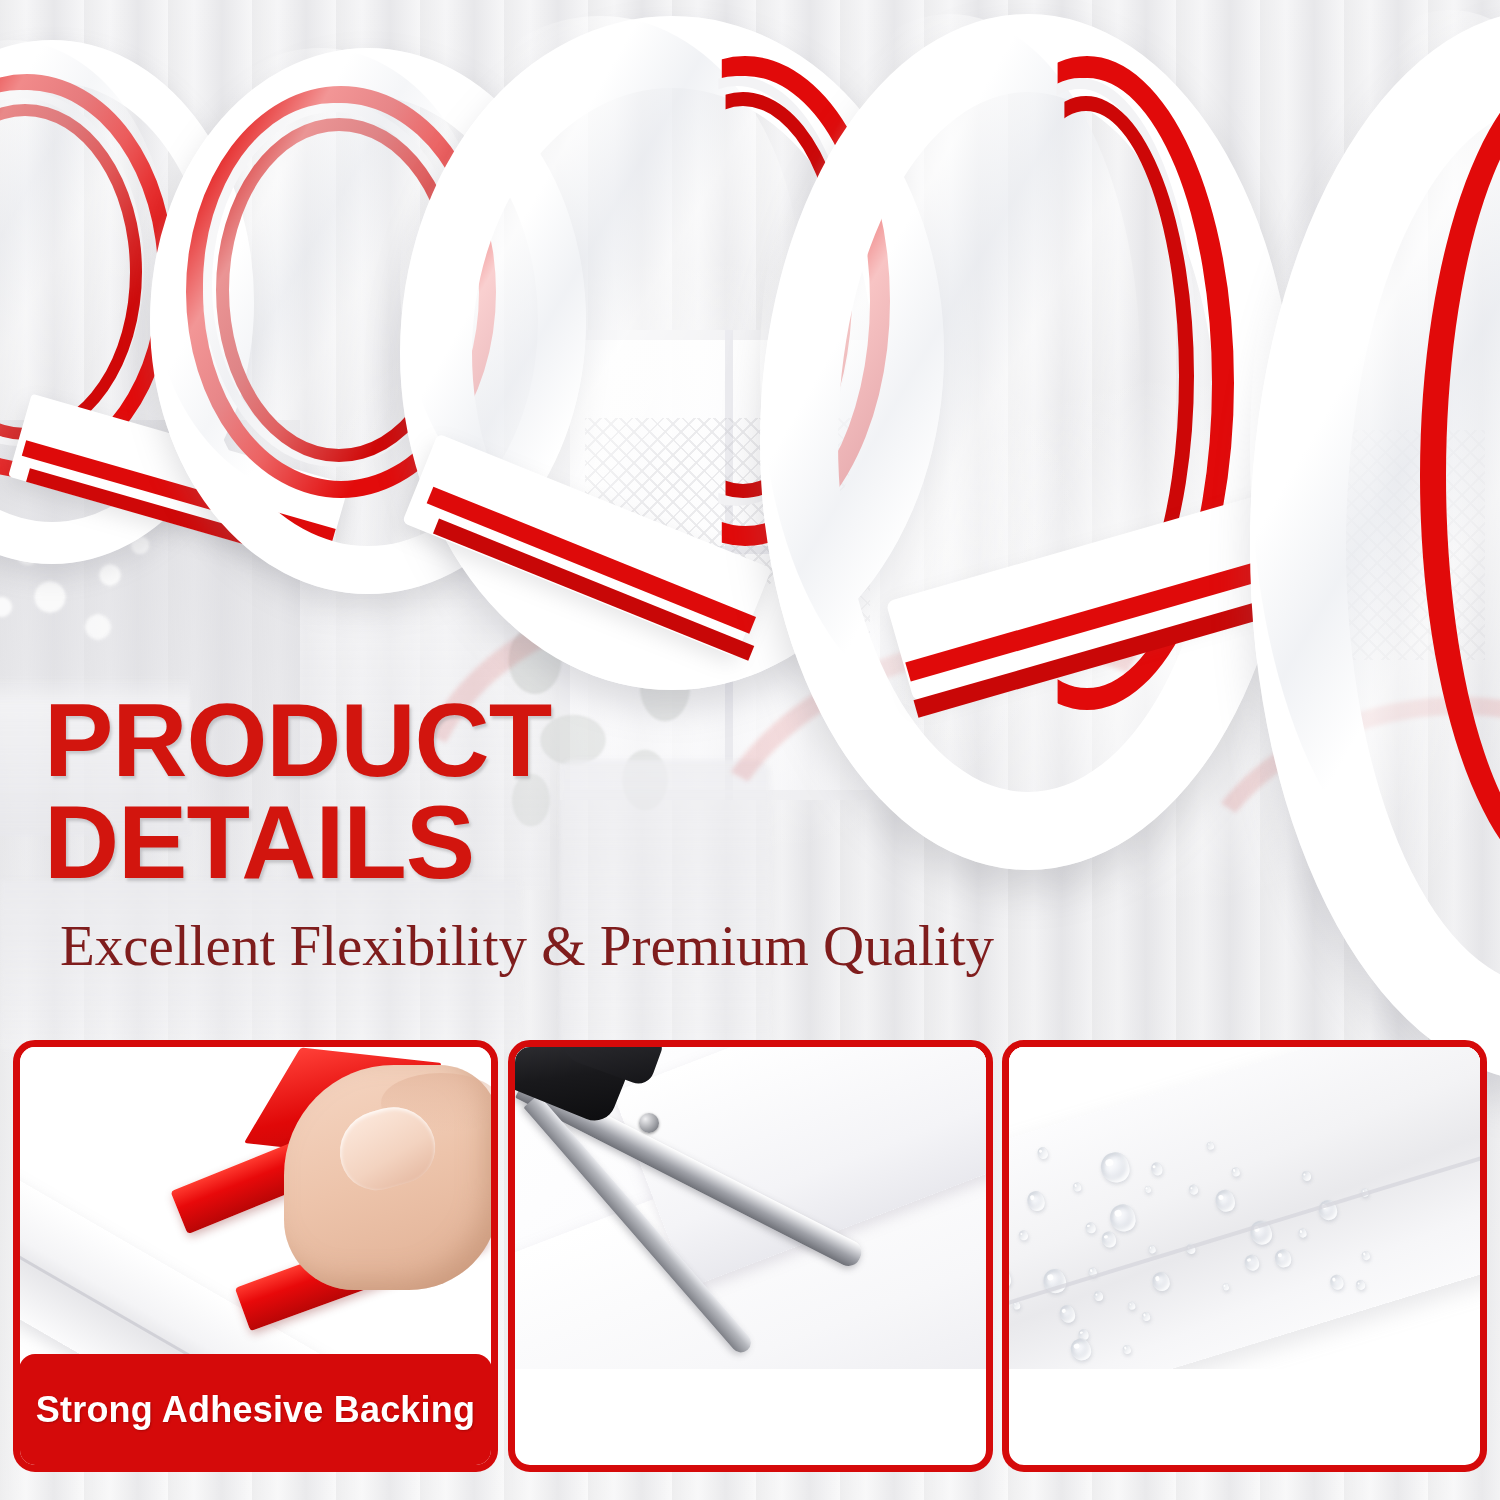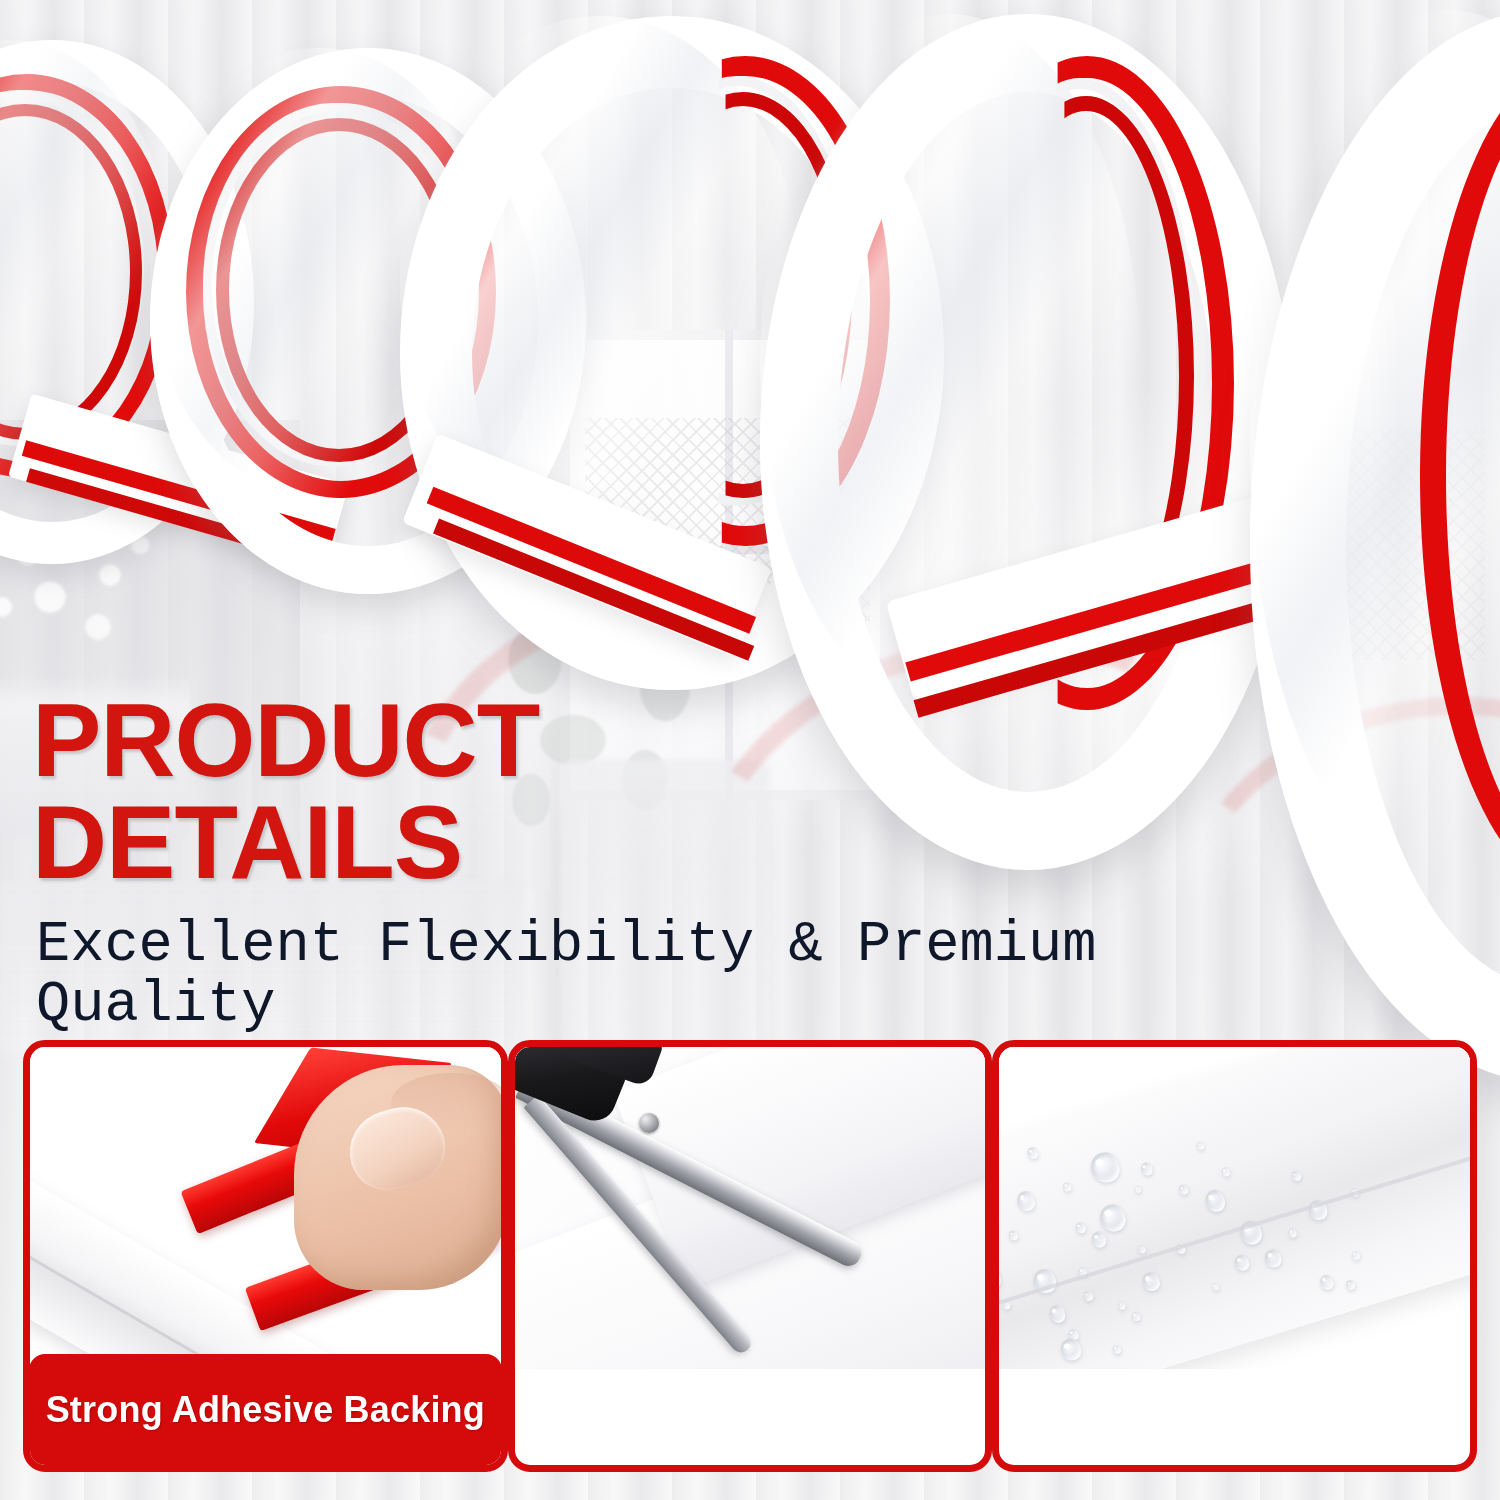--- a/index.html
+++ b/index.html
@@ -183,55 +183,55 @@
     background: #ffffff;
     box-shadow: 0 8px 20px rgba(120,120,130,0.18);
   }
   .strip-red {
     position: absolute;
   }
 
   
   .headline {
     position: absolute;
-    left: 32px;
+    left: 44px;
     top: 690px;
     width: 1180px;
     z-index: 40;
   }
   .headline h1 {
     margin: 0;
     font-family: "Liberation Sans", sans-serif;
     font-weight: bold;
     font-size: 104px;
     line-height: 0.98;
     letter-spacing: -1px;
     color: #d2150e;
     text-shadow: 2px 3px 3px rgba(150,150,155,0.45);
   }
   .headline .line2 { display: block; }
   .headline .sub {
-    margin: 22px 0 0 4px;
-    font-family: Liberation Mono, monospace;
+    margin: 22px 0 0 16px;
+    font-family: Liberation Serif, serif;
     font-weight: normal;
     font-size: 57px;
     line-height: 1.05;
-    color: #0f172a;
+    color: #7f1d1d;
   }
 
   
   .panels {
     position: absolute;
     left: 0;
     top: 1040px;
     width: 1500px;
     height: 440px;
     display: flex;
     justify-content: space-between;
-    padding: 0 23px;
+    padding: 0 13px;
     box-sizing: border-box;
     z-index: 30;
   }
   .panel {
     position: relative;
     width: 485px;
     height: 432px;
     border: 7px solid #d50a0a;
     border-radius: 22px;
     background: #ffffff;

